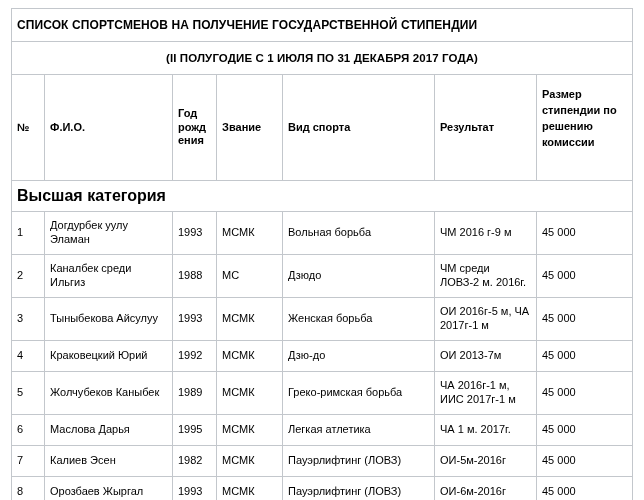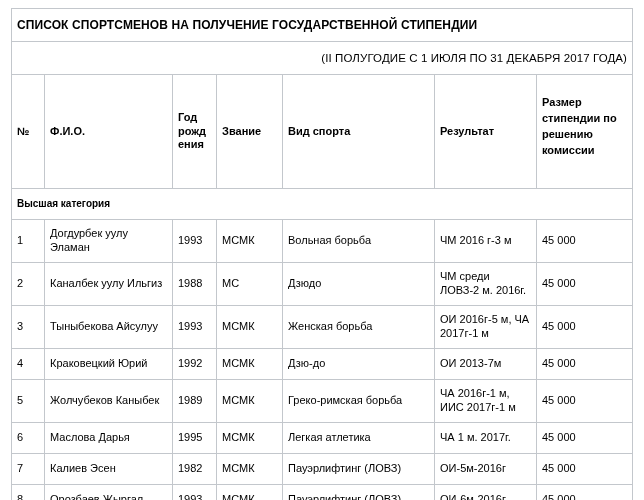--- a/index.html
+++ b/index.html
@@ -51,44 +51,44 @@
   col.c-amount { width: 96px;  }
 
   
   .title-cell {
     font-weight: bold;
     font-size: 12px;
     height: 26px;
     letter-spacing: 0.1px;
   }
   .subtitle-cell {
-    text-align: right;
-    font-weight: normal;
+    text-align: center;
+    font-weight: bold;
     font-size: 11.5px;
     height: 26px;
     letter-spacing: 0.1px;
   }
 
   
   tr.head-row td {
     font-weight: bold;
     font-size: 11px;
     vertical-align: middle;
     height: 90px;
   }
   tr.head-row td.amount-head {
     vertical-align: top;
-    padding-top: 20px;
+    padding-top: 12px;
     line-height: 1.45;
   }
 
   
   .category-cell {
     font-weight: bold;
-    font-size: 10px;
+    font-size: 16px;
     height: 24px;
     text-align: left;
   }
 
   
   tr.data-row td { height: 24px; }
   tr.data-row.tall td { height: 36px; }
 
   td.num    { text-align: left; }
   td.year   { text-align: left; margin-left: 27px; }
@@ -136,27 +136,27 @@
       <tr>
         <td class="category-cell" colspan="7">Высшая категория</td>
       </tr>
 
       <tr class="data-row tall">
         <td class="num">1</td>
         <td class="name">Догдурбек уулу Эламан</td>
         <td class="year">1993</td>
         <td class="rank">МСМК</td>
         <td class="sport">Вольная борьба</td>
-        <td class="result">ЧМ 2016 г-3 м</td>
+        <td class="result">ЧМ 2016 г-9 м</td>
         <td class="amount">45 000</td>
       </tr>
 
       <tr class="data-row tall">
         <td class="num">2</td>
-        <td class="name">Каналбек уулу Ильгиз</td>
+        <td class="name">Каналбек среди Ильгиз</td>
         <td class="year">1988</td>
         <td class="rank">МС</td>
         <td class="sport">Дзюдо</td>
         <td class="result">ЧМ среди ЛОВЗ-2 м. 2016г.</td>
         <td class="amount">45 000</td>
       </tr>
 
       <tr class="data-row tall">
         <td class="num">3</td>
         <td class="name">Тыныбекова Айсулуу</td>

